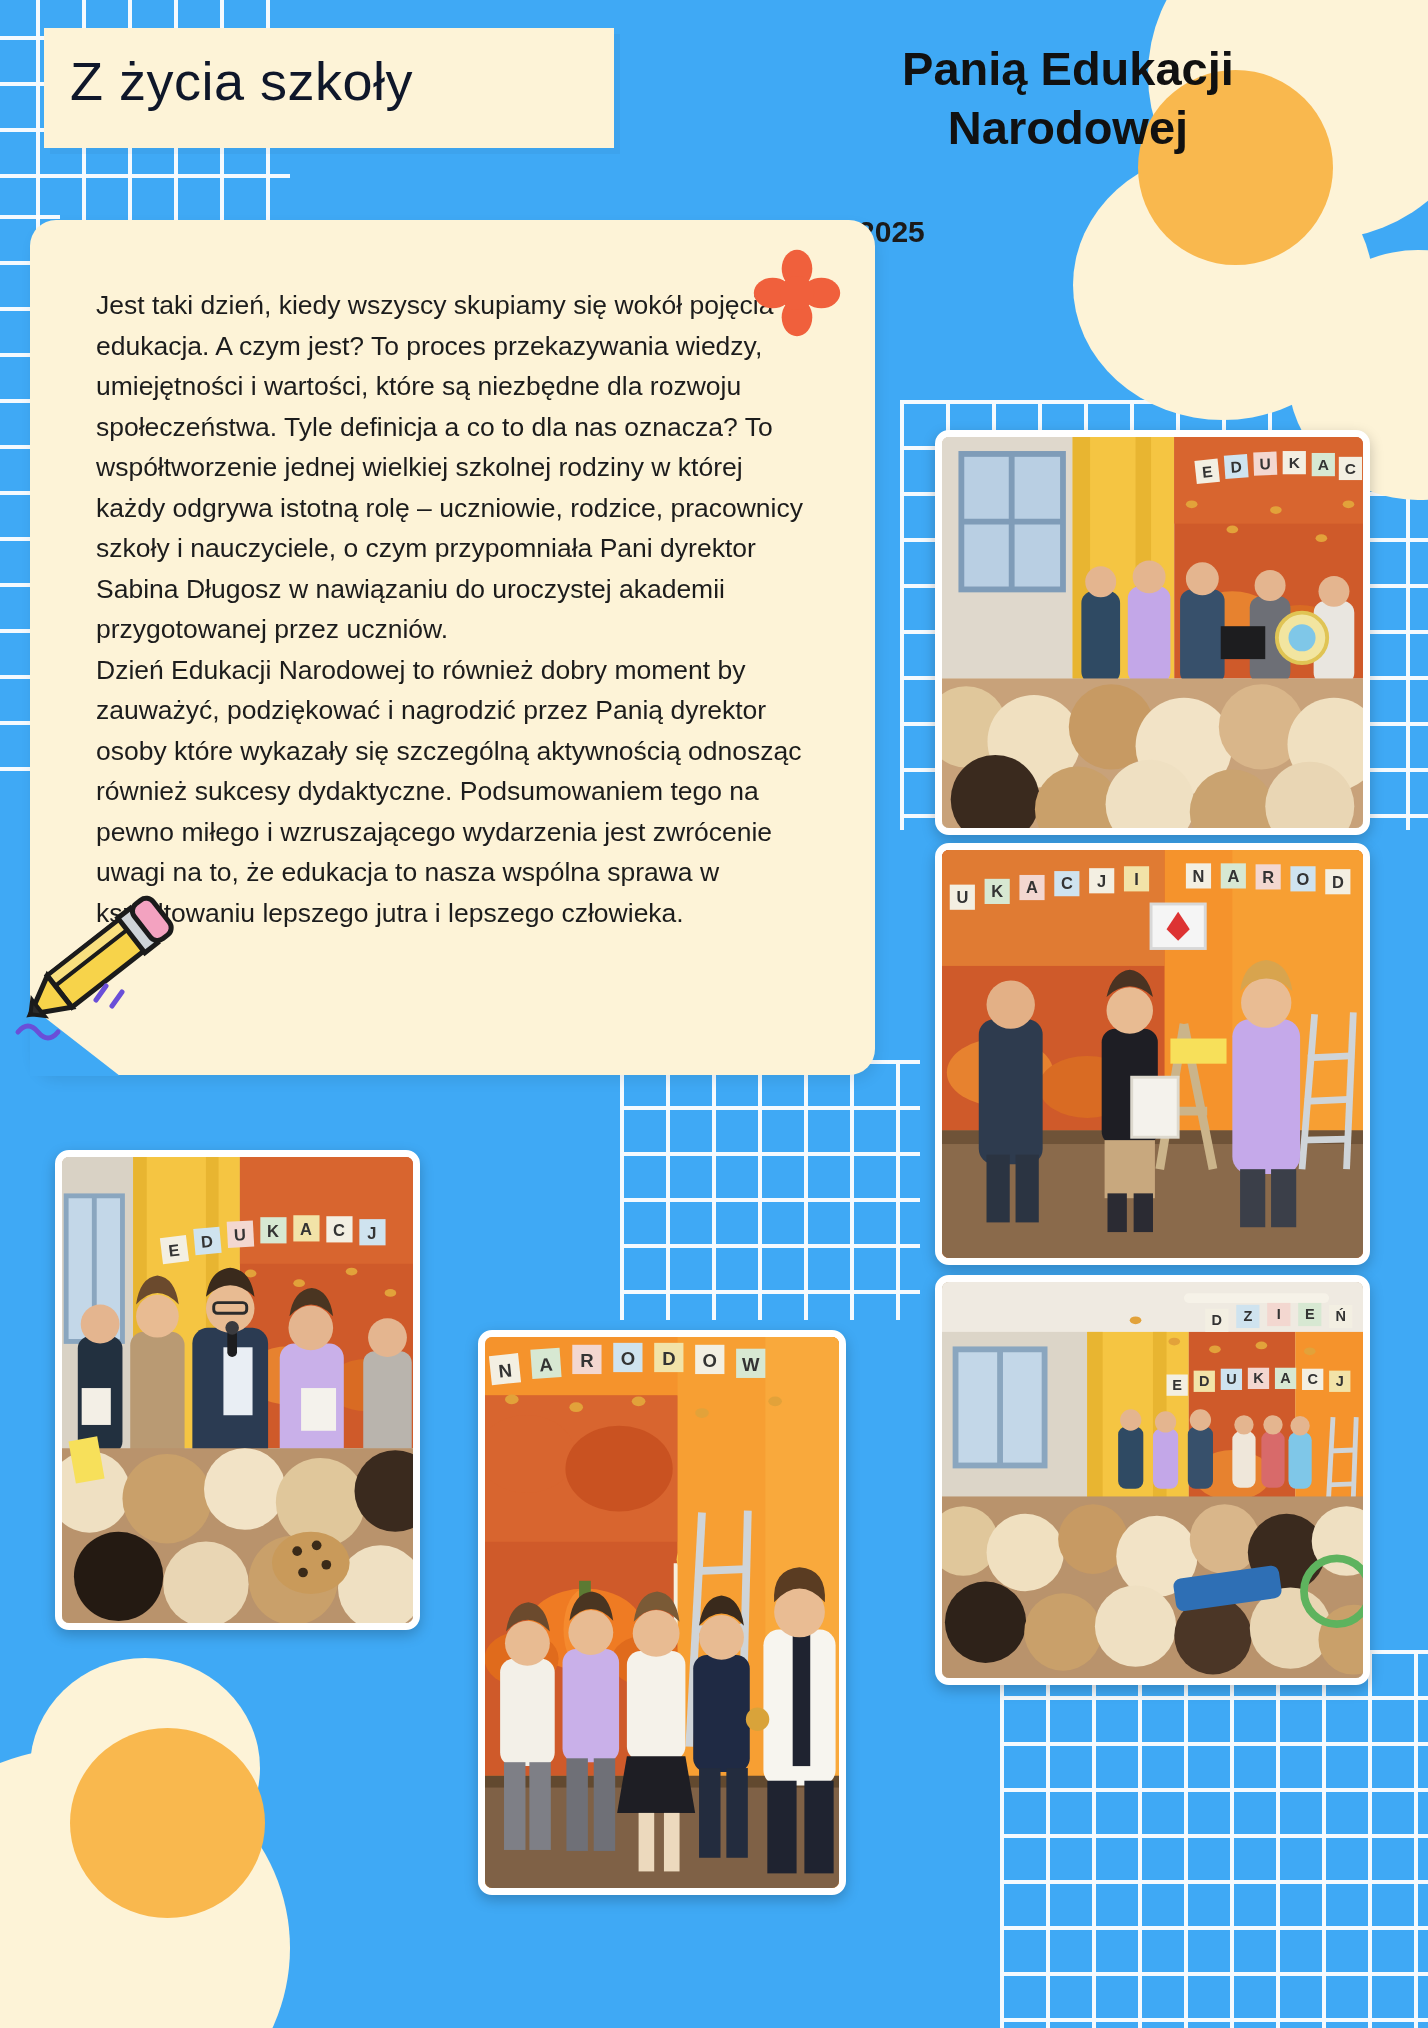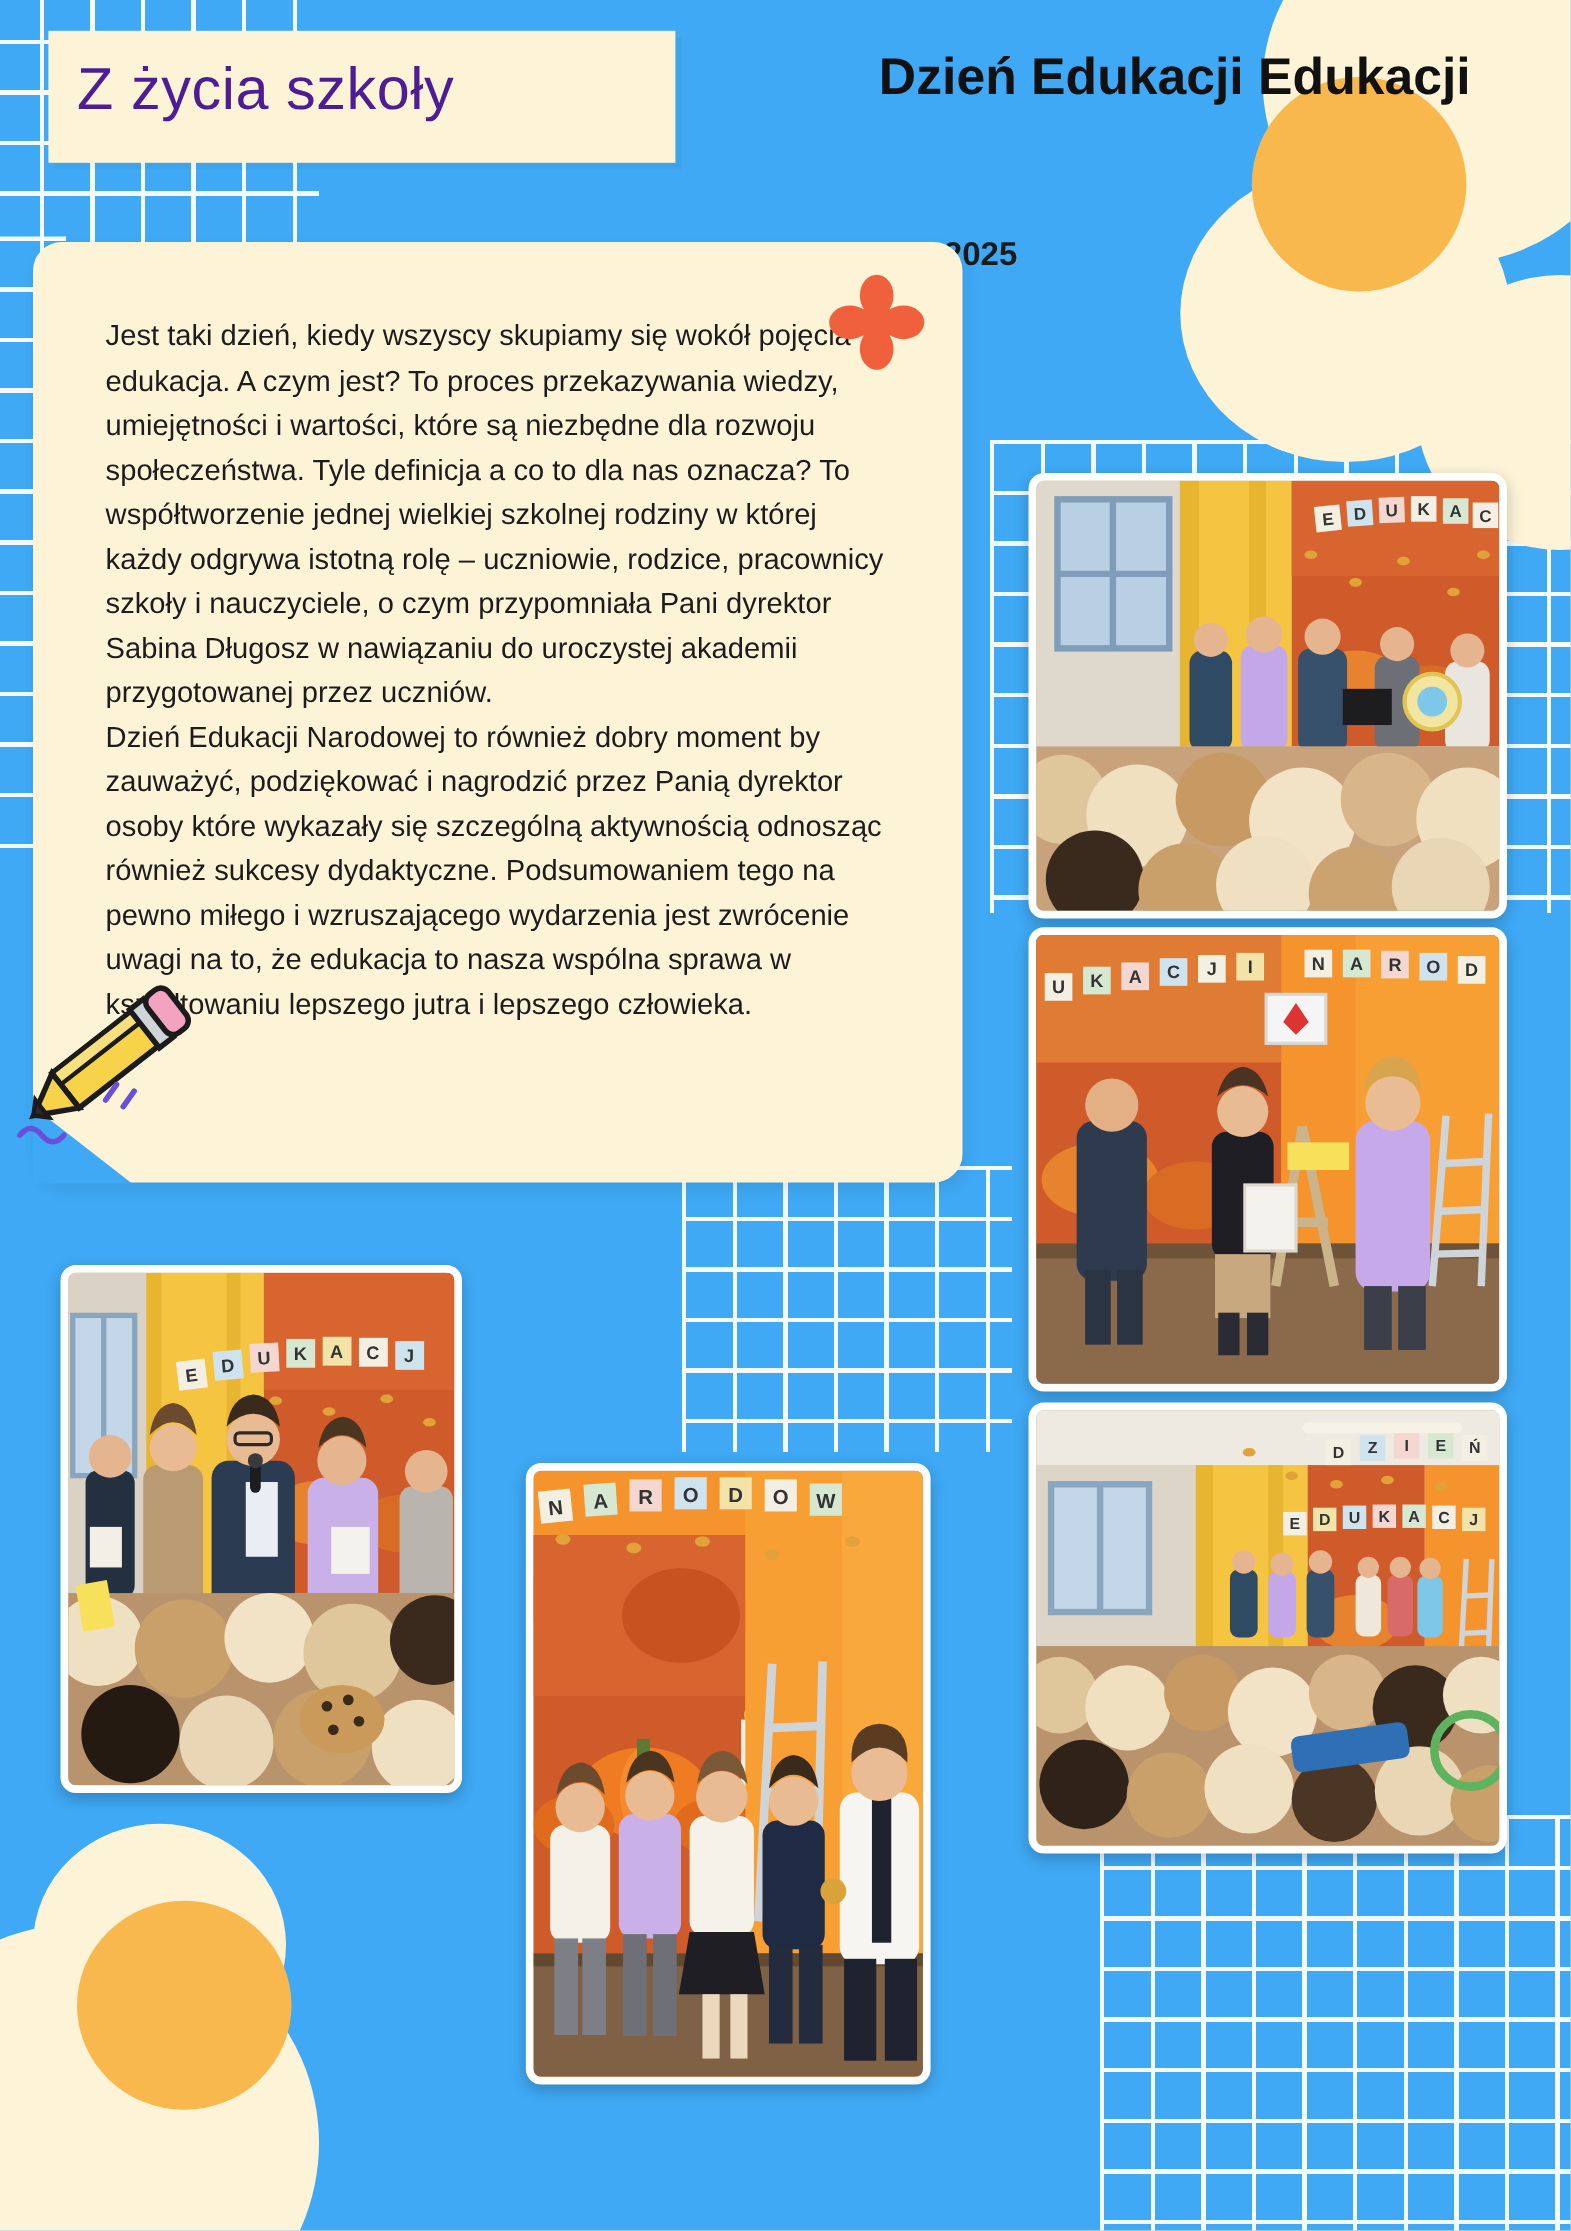--- a/index.html
+++ b/index.html
@@ -64,21 +64,21 @@
     width: 570px;
     height: 120px;
     background: #fdf3d7;
     box-shadow: 6px 6px 0 rgba(0,0,0,0.03);
   }
   .title-card-text {
     position: absolute;
     left: 70px;
     top: 50px;
     font-size: 54px;
-    color: #4c1d95;
+    color: #0f172a;
     font-weight: 400;
     letter-spacing: 0.5px;
     font-family: "Liberation Sans", sans-serif;
   }
 
   .headline {
     position: absolute;
     right: 80px;
     top: 40px;
     width: 560px;
@@ -185,21 +185,21 @@
   <div class="blob blob-tr-2"></div>
   <div class="blob blob-tr-3"></div>
   <div class="circle-orange circ-tr"></div>
   <div class="blob blob-bl-1"></div>
   <div class="blob blob-bl-2"></div>
   <div class="circle-orange circ-bl"></div>
 
   <div class="title-card"></div>
   <div class="title-card-text">Z życia szkoły</div>
 
-  <div class="headline">Dzień Edukacji Edukacji</div>
+  <div class="headline">Panią Edukacji Narodowej</div>
   <div class="headline-date">14 X 2025</div>
 
   <div class="article-card"></div>
   <div class="article-text">Jest taki dzień, kiedy wszyscy skupiamy się wokół pojęcia edukacja. A czym jest? To proces przekazywania wiedzy, umiejętności i wartości, które są niezbędne dla rozwoju społeczeństwa. Tyle definicja a co to dla nas oznacza? To współtworzenie jednej wielkiej szkolnej rodziny w której każdy odgrywa istotną rolę – uczniowie, rodzice, pracownicy szkoły i nauczyciele, o czym przypomniała Pani dyrektor Sabina Długosz w nawiązaniu do uroczystej akademii przygotowanej przez uczniów.
 Dzień Edukacji Narodowej to również dobry moment by zauważyć, podziękować i nagrodzić przez Panią dyrektor osoby które wykazały się szczególną aktywnością odnosząc również sukcesy dydaktyczne. Podsumowaniem tego na pewno miłego i wzruszającego wydarzenia jest zwrócenie uwagi na to, że edukacja to nasza wspólna sprawa w kształtowaniu lepszego jutra i lepszego człowieka.</div>
 
   <div class="flower">
     <svg viewBox="0 0 100 100" aria-hidden="true">
       <g fill="#f0603c">
         <ellipse cx="50" cy="23" rx="17" ry="21"></ellipse>

